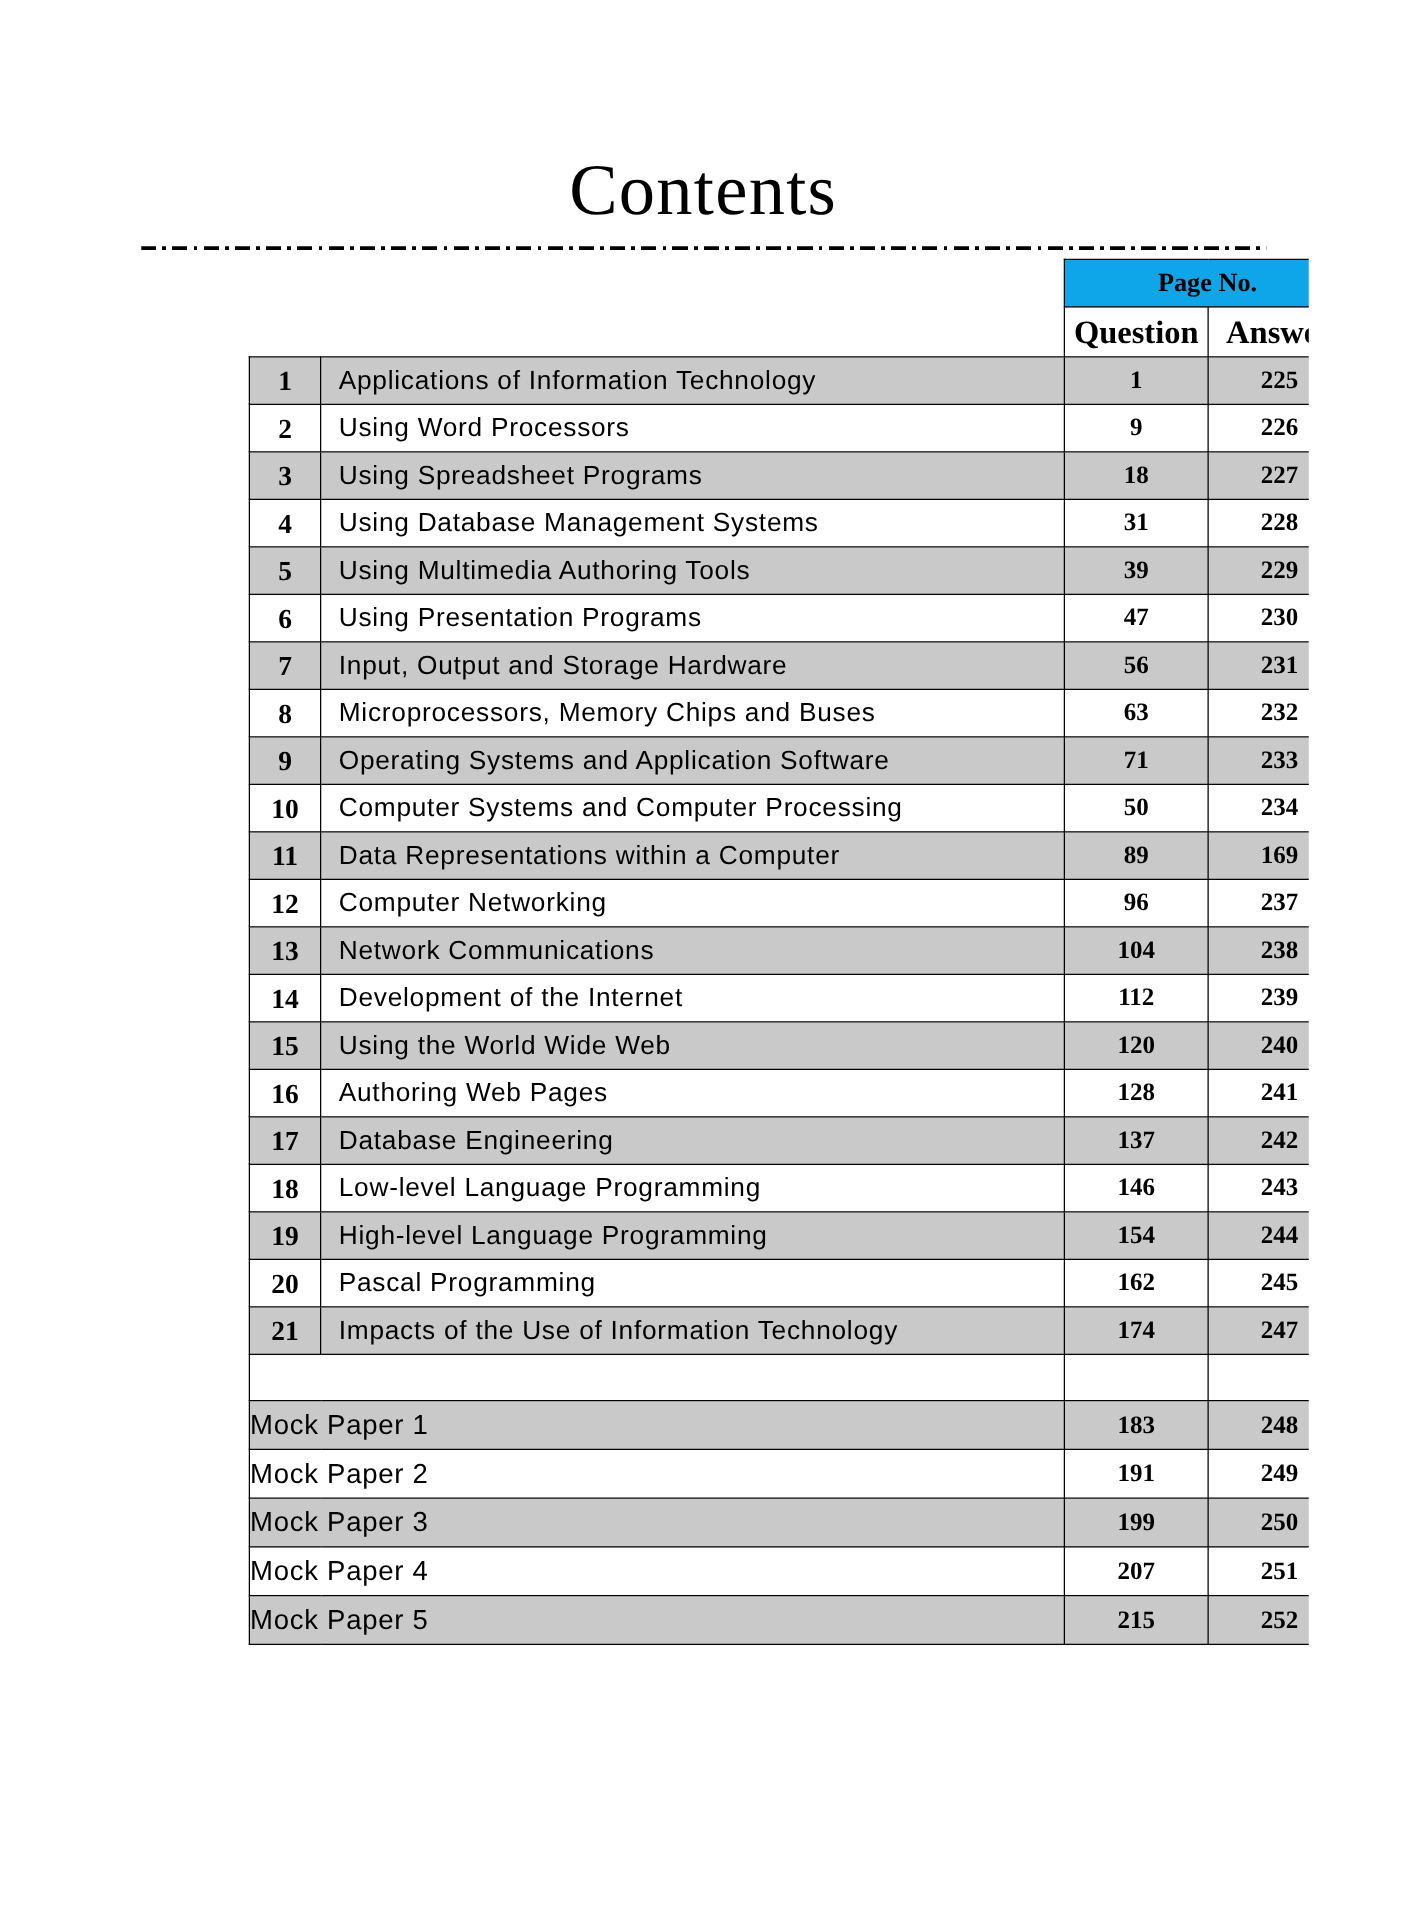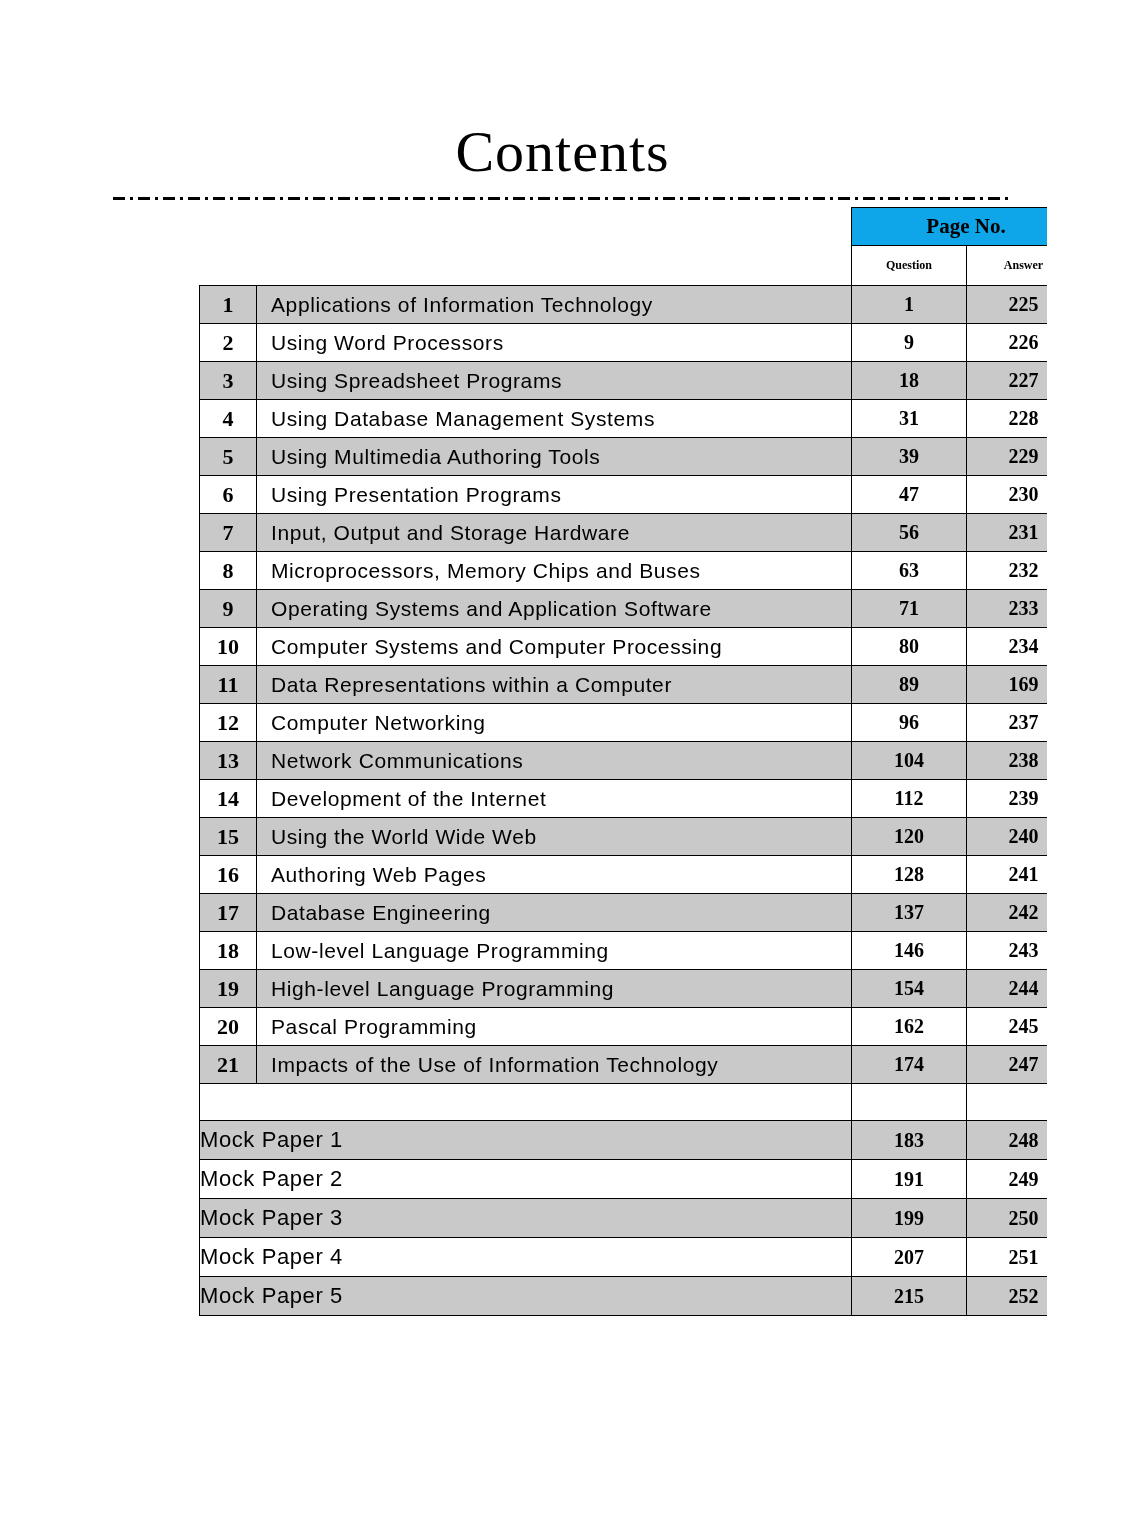--- a/index.html
+++ b/index.html
@@ -70,21 +70,21 @@
     font-family: "Liberation Serif", serif;
     font-size: 21px;
     font-weight: bold;
     text-align: center;
     background: #0ea5e9;
   }
 
   th.sub-head {
     height: 40px;
     font-family: "Liberation Serif", serif;
-    font-size: 12px;
+    font-size: 26px;
     font-weight: bold;
     text-align: center;
     background: #ffffff;
   }
 
   tbody td { height: 38px; background: #ffffff; }
 
   tr.shade td { background: var(--shade, #c9c9c9); }
 
   td.num {
@@ -199,21 +199,21 @@
   </tr>
         <tr class="shade">
     <td class="num">9</td>
     <td class="title">Operating Systems and Application Software</td>
     <td class="pg">71</td>
     <td class="pg">233</td>
   </tr>
         <tr>
     <td class="num">10</td>
     <td class="title">Computer Systems and Computer Processing</td>
-    <td class="pg">80</td>
+    <td class="pg">50</td>
     <td class="pg">234</td>
   </tr>
         <tr class="shade">
     <td class="num">11</td>
     <td class="title">Data Representations within a Computer</td>
     <td class="pg">89</td>
     <td class="pg">169</td>
   </tr>
         <tr>
     <td class="num">12</td>

